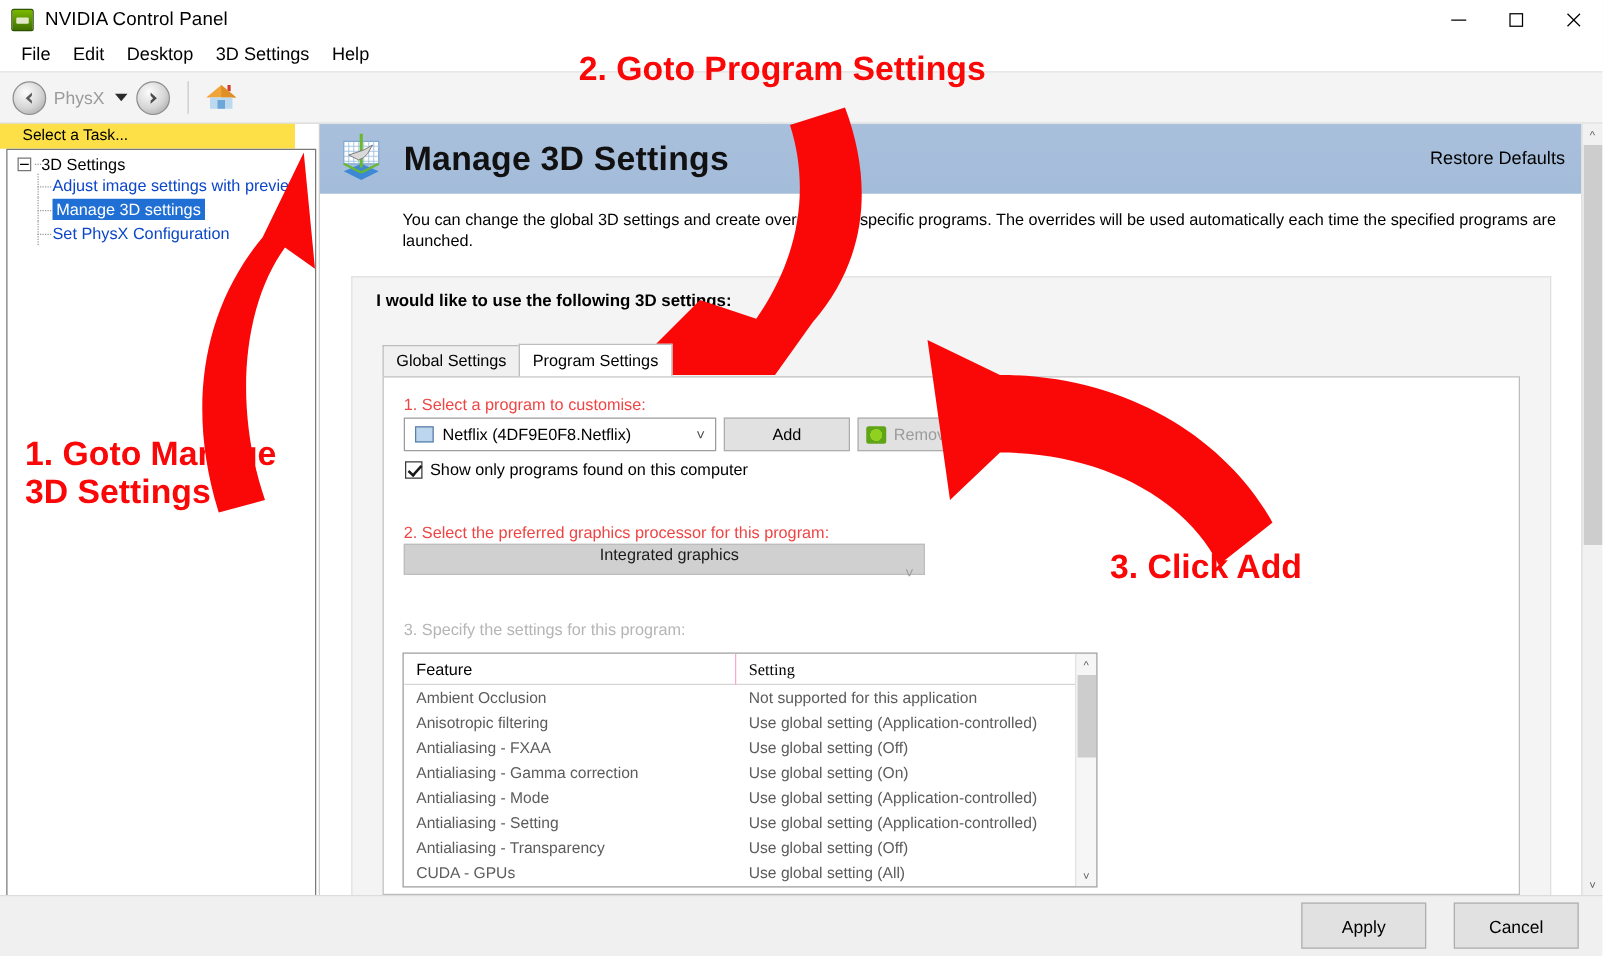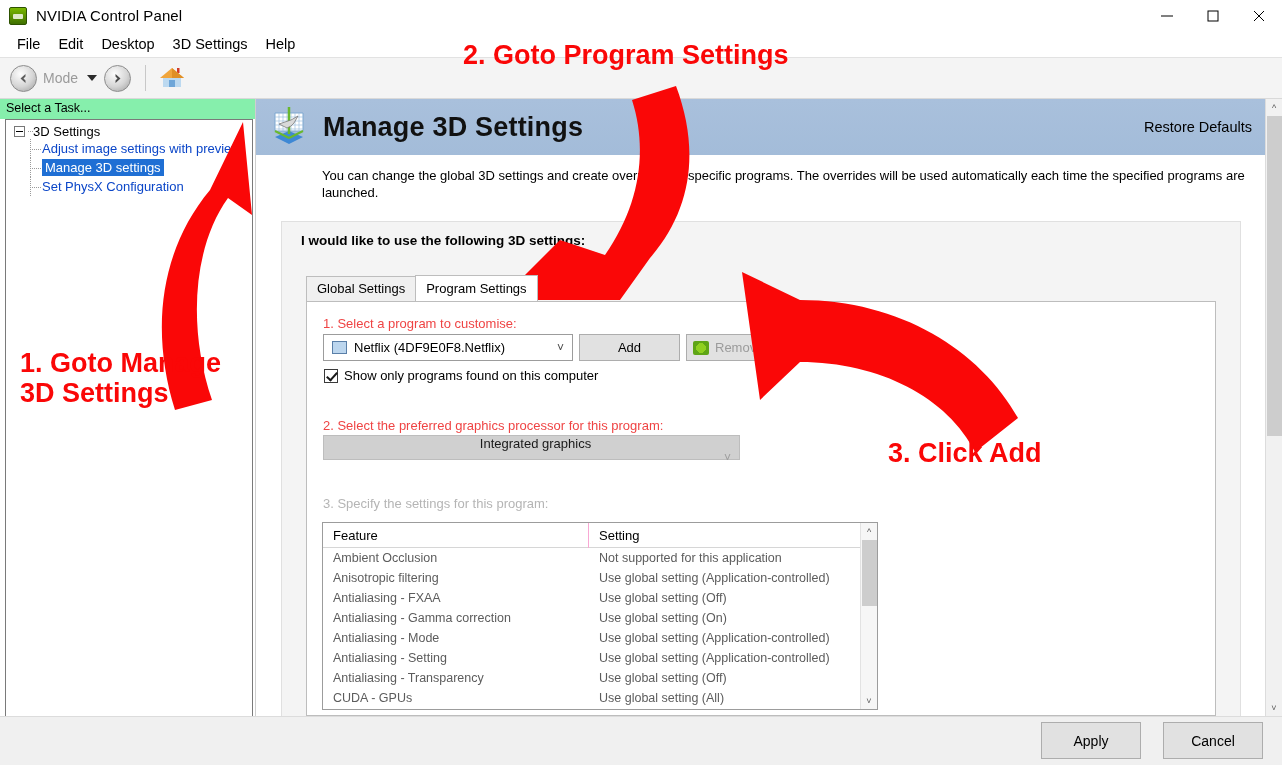--- a/index.html
+++ b/index.html
@@ -76,23 +76,23 @@
     border-left: 5px solid transparent; border-right: 5px solid transparent;
     border-top: 6px solid #2b2b2b;
   }
   .tb-sep {
     width: 1px; height: 26px; background: #c8c8c8; margin: 0 12px 0 14px;
   }
   .home-icon { width: 28px; height: 26px; position: relative; }
 
   
   .select-task {
-    position: absolute; left: 0; top: 99px; width: 255px; height: 20px;
-    font-size: 12.5px; color: #000; padding-left: 6px; padding-top: 2px;
-    background: #86efac;
+    position: absolute; left: 0; top: 99px; width: 236px; height: 20px;
+    font-size: 12.5px; color: #000; padding-left: 18px; padding-top: 2px;
+    background: #fde047;
   }
   .tree {
     position: absolute; left: 5px; top: 119px; width: 248px; height: 603px;
     background: #ffffff; border: 1px solid #7a7a7a;
     overflow: hidden;
   }
   .tree-root {
     display: flex; align-items: center; padding: 4px 0 0 8px; font-size: 13px; color: #000;
   }
   .expander {
@@ -253,21 +253,21 @@
   }
   .table-main { flex: 1; min-width: 0; }
   .thead {
     display: flex; height: 25px; align-items: center;
     border-bottom: 1px solid #d6d6d6; background: #ffffff;
   }
   .th {
     font-size: 13px; color: #000; padding-left: 10px;
   }
   .th.feature { width: 266px; border-right: 1px solid #f9a8d4; height: 25px; line-height: 25px; }
-  .th.setting { flex: 1; height: 24px; line-height: 25px; }
+  .th.setting { flex: 1; height: 24px; line-height: 25px; font-family: Liberation Serif, serif; }
   .trow { display: flex; height: 20px; align-items: center; }
   .td { font-size: 12.5px; color: #5c5c5c; padding-left: 10px; }
   .td.feature { width: 266px; }
   .td.setting { flex: 1; }
   .vscroll {
     width: 17px; background: #f6f6f6; border-left: 1px solid #e2e2e2;
     display: flex; flex-direction: column; align-items: center; flex: none;
   }
   .vs-btn {
     height: 17px; width: 17px; display: flex; align-items: center; justify-content: center;
@@ -337,21 +337,21 @@
     <div class="menu-item">3D Settings</div>
     <div class="menu-item">Help</div>
   </div>
 
   <div class="toolbar">
     <div class="nav-circle back">
       <svg width="15" height="15" viewBox="0 0 15 15">
         <path d="M9.5 3 L4.5 7.5 L9.5 12 L9.5 9.5 L7.5 7.5 L9.5 5.5 Z" fill="#5d5d5d"></path>
       </svg>
     </div>
-    <div class="back-label">Mode</div>
+    <div class="back-label">PhysX</div>
     <div class="drop-caret"></div>
     <div class="nav-circle fwd">
       <svg width="15" height="15" viewBox="0 0 15 15">
         <path d="M5.5 3 L10.5 7.5 L5.5 12 L5.5 9.5 L7.5 7.5 L5.5 5.5 Z" fill="#4b4b4b"></path>
       </svg>
     </div>
     <div class="tb-sep"></div>
     <div class="home-icon">
       <svg width="28" height="26" viewBox="0 0 28 26">
         <rect x="19" y="3" width="2.5" height="5" fill="#d03a2a"></rect>

